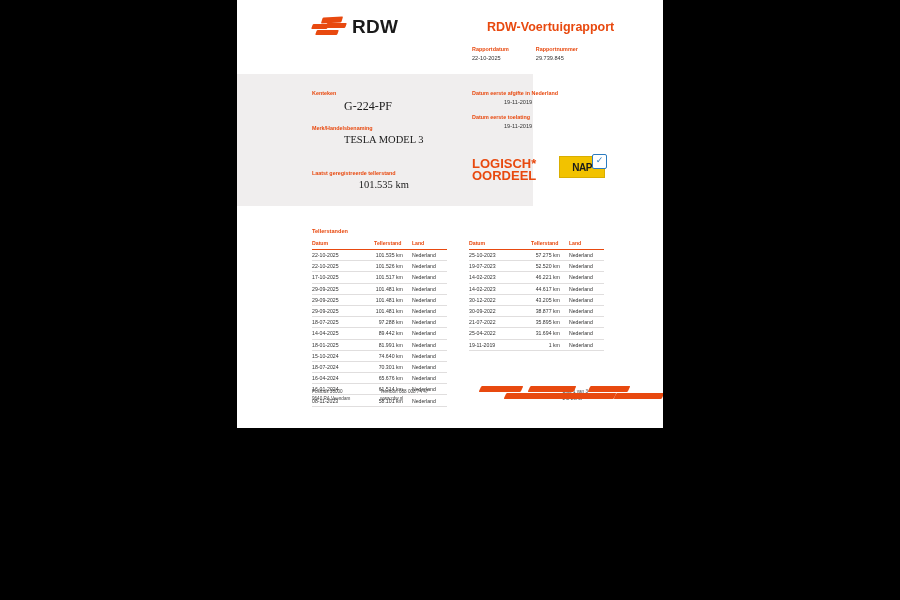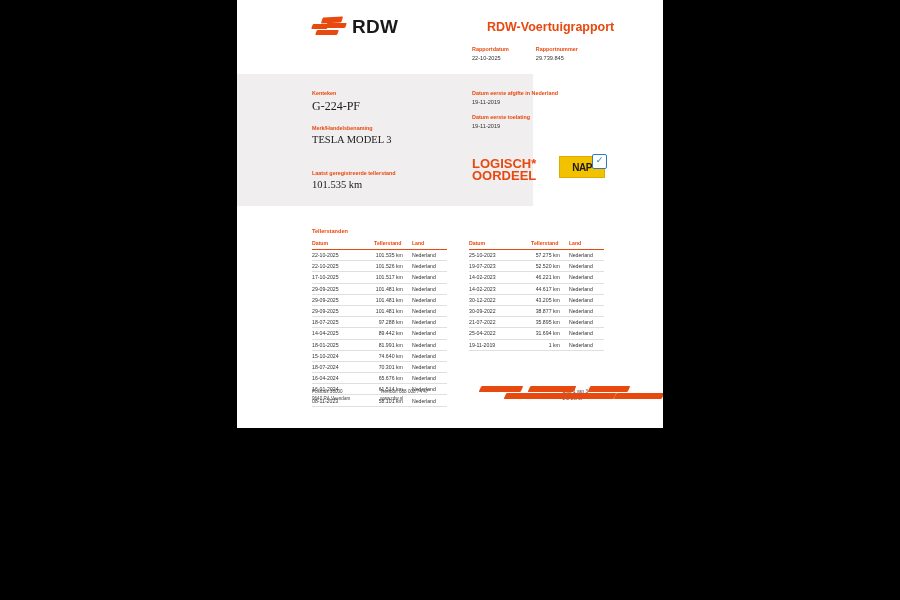--- a/index.html
+++ b/index.html
@@ -118,22 +118,23 @@
     font-size: 5.4px;
     font-weight: bold;
     color: #e8490f;
     margin-bottom: 3px;
   }
   .field-value {
     font-family: "Liberation Serif", serif;
     font-size: 12px;
     color: #1a1a1a;
     margin-bottom: 11px;
-  }
-  .field-value.small { font-size: 10.5px; }
+    margin-left: 32px;
+  }
+  .field-value.small { font-size: 10.5px; text-align: center; }
   .panel-right {
     position: absolute;
     left: 235px;
     top: 16px;
   }
   .field-value.tiny {
     font-family: "Liberation Sans", sans-serif;
     font-size: 5.6px;
     color: #333;
     margin-bottom: 9px;

